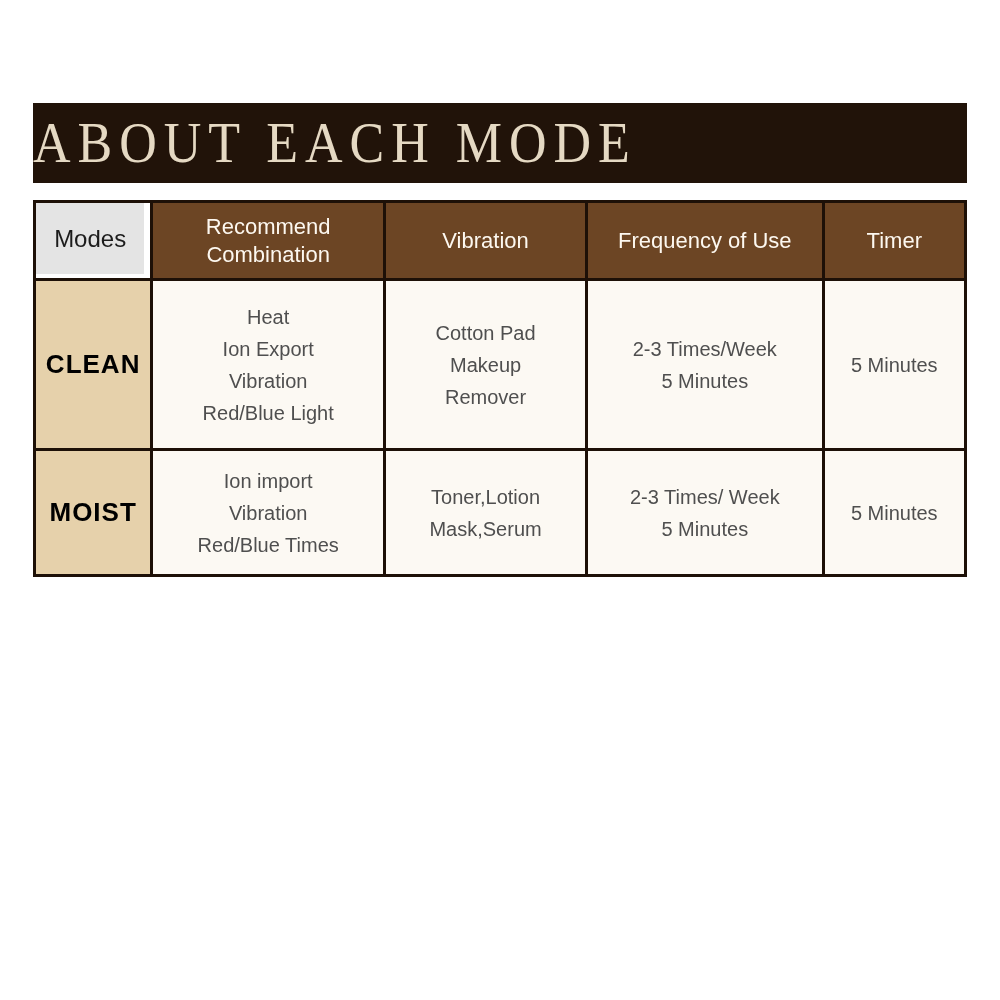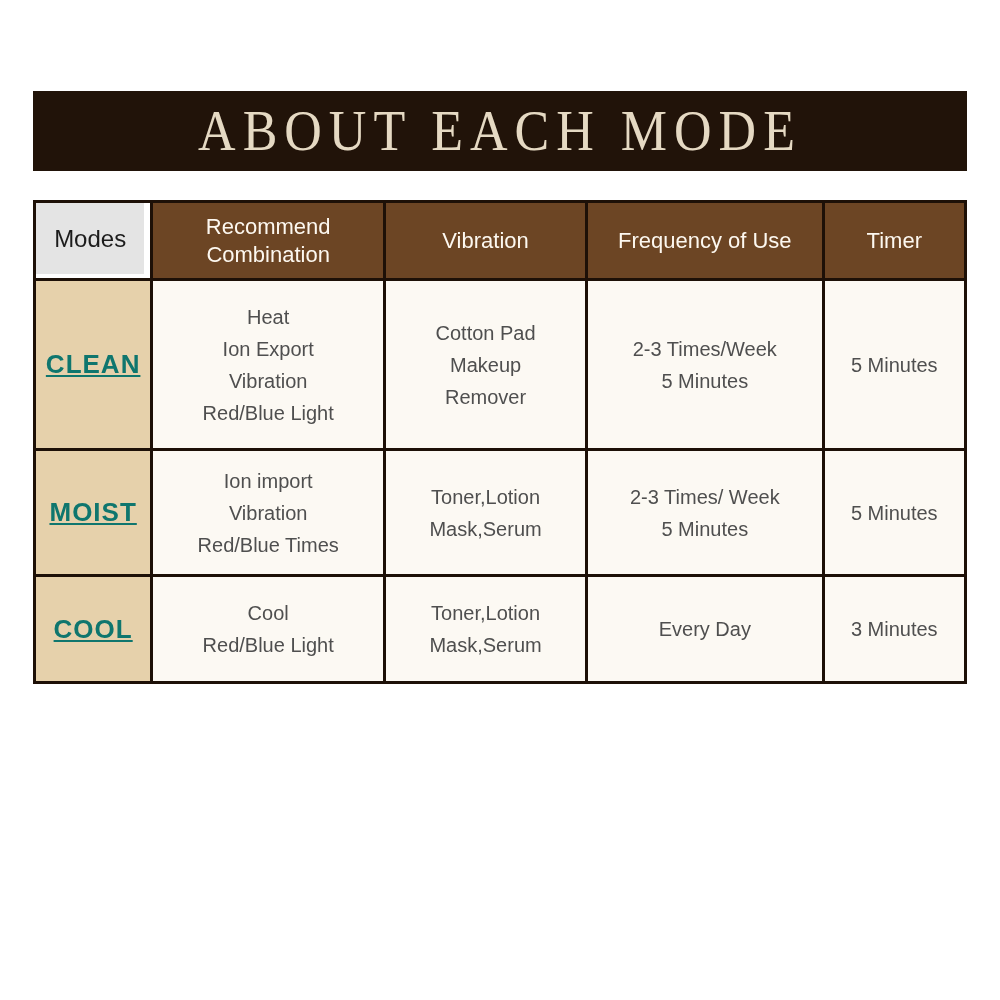--- a/index.html
+++ b/index.html
@@ -7,24 +7,24 @@
     width: 1000px; height: 1000px;
     background: #ffffff;
     font-family: "Liberation Sans", sans-serif;
     position: relative;
     overflow: hidden;
   }
 
   
   .banner {
     position: absolute;
-    left: 33px; top: 91px;
+    left: 33px; top: 103px;
     width: 934px; height: 80px;
     background: #211309;
-    display: flex; align-items: center; justify-content: center;
+    display: flex; align-items: center; 
   }
   .banner h1 {
     margin: 0;
     font-family: "Liberation Serif", "DejaVu Serif", serif;
     font-weight: 400;
     font-size: 52px;
     letter-spacing: 7px;
     color: #e5d9c3;
     transform: scaleY(1.08);
     white-space: nowrap;
@@ -67,25 +67,24 @@
     background: #e4e4e4;
     color: #1c1c1c;
     font-weight: 400;
     font-size: 24px;
     display: flex; align-items: center; justify-content: center;
   }
 
   
   td.mode-cell {
     background: #e6d1ab;
-    color: #0f766e;
+    color: #000000;
     font-size: 26px;
     font-weight: 600;
     letter-spacing: 1px;
-    text-decoration: underline;
   }
   td.data-cell {
     background: #fcf9f3;
     color: #4f4f4f;
     font-size: 20px;
     line-height: 32px;
     font-weight: 400;
   }
 
   tr.row-clean { height: 170px; }
@@ -139,23 +138,14 @@
       <td class="mode-cell">MOIST</td>
       <td class="data-cell">Ion import
 Vibration
 Red/Blue Times</td>
       <td class="data-cell">Toner,Lotion
 Mask,Serum</td>
       <td class="data-cell">2-3 Times/ Week
 5 Minutes</td>
       <td class="data-cell">5 Minutes</td>
     </tr>
-    <tr class="row-cool">
-      <td class="mode-cell">COOL</td>
-      <td class="data-cell">Cool
-Red/Blue Light</td>
-      <td class="data-cell">Toner,Lotion
-Mask,Serum</td>
-      <td class="data-cell">Every Day</td>
-      <td class="data-cell">3 Minutes</td>
-    </tr>
   </tbody>
 </table>
 
 </body></html>

